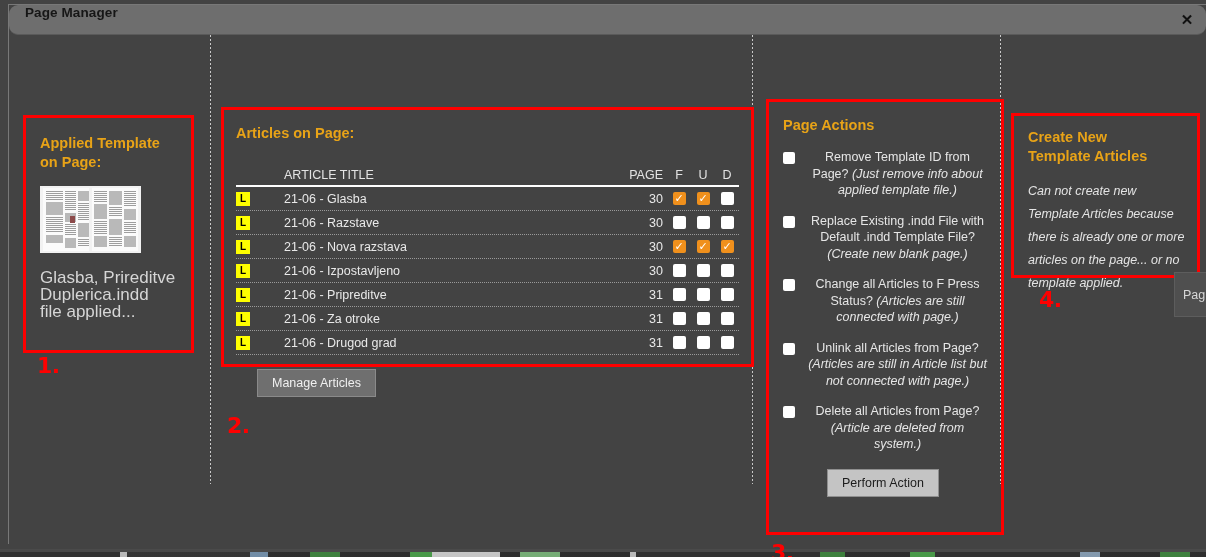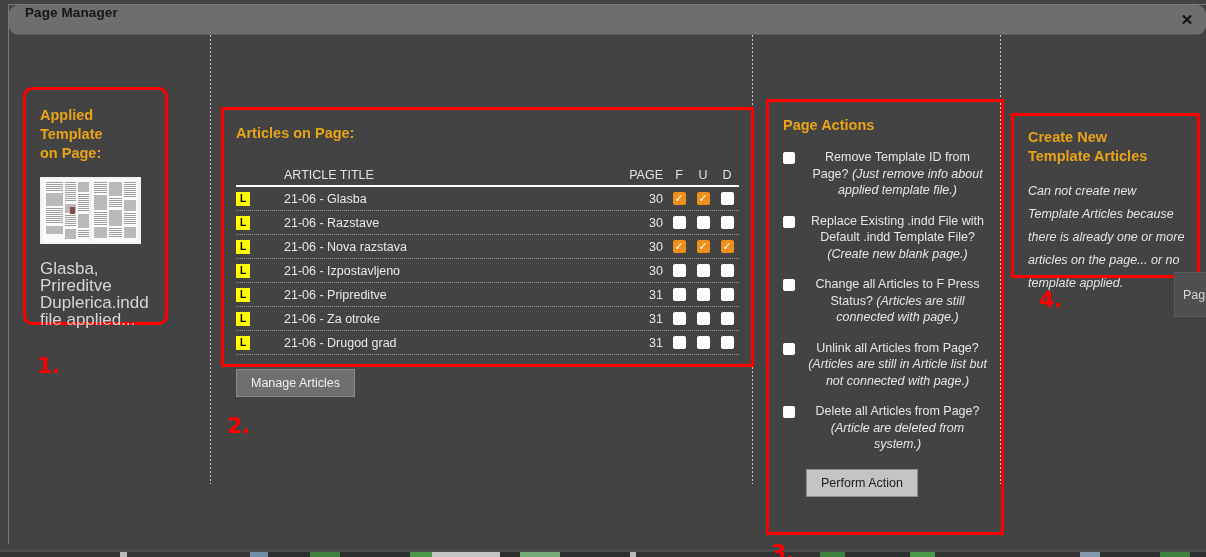--- a/index.html
+++ b/index.html
@@ -102,21 +102,21 @@
   .rednum {
     position: absolute;
     color: #fe0000;
     font-size: 22px;
     font-weight: bold;
     font-family: "DejaVu Sans", sans-serif;
     letter-spacing: -.5px;
   }
 
   
-  #panel-template { left: 14px; top: 52px; width: 145px; height: 238px; border-radius: 9px; }
+  #panel-template { left: 14px; top: 80px; width: 171px; height: 238px; }
   .panel-inner { position: absolute; inset: 0; padding: 16px 14px; }
   .panel-title {
     color: #e8a317; font-size: 14.5px; font-weight: bold; line-height: 19px;
   }
   .thumb {
     margin-top: 14px;
     width: 101px; height: 67px;
     background: #f2f2f2;
     position: relative; overflow: hidden;
   }
@@ -177,20 +177,21 @@
     color: #fff; font-size: 11px; line-height: 13px; text-align: center;
     font-family: "DejaVu Sans", sans-serif;
   }
   .btn {
     background: #c4c4c4; color: #1c1c1c;
     border: 1px solid #8f8f8f;
     font-size: 12.5px;
     padding: 6px 14px;
     font-family: "Liberation Sans", sans-serif;
     cursor: pointer;
+    margin-left: 21px;
   }
   .btn-dark {
     background: #6f6f6f; color: #f0f0f0; border: 1px solid #8a8a8a;
   }
   .manage-wrap { margin-top: 14px; }
 
   
   #panel-actions { left: 757px; top: 64px; width: 238px; height: 436px; }
   .actions-inner { position: absolute; inset: 0; padding: 14px 12px 12px 14px; }
   .action-item { display: flex; margin-top: 14px; text-align: center; }

